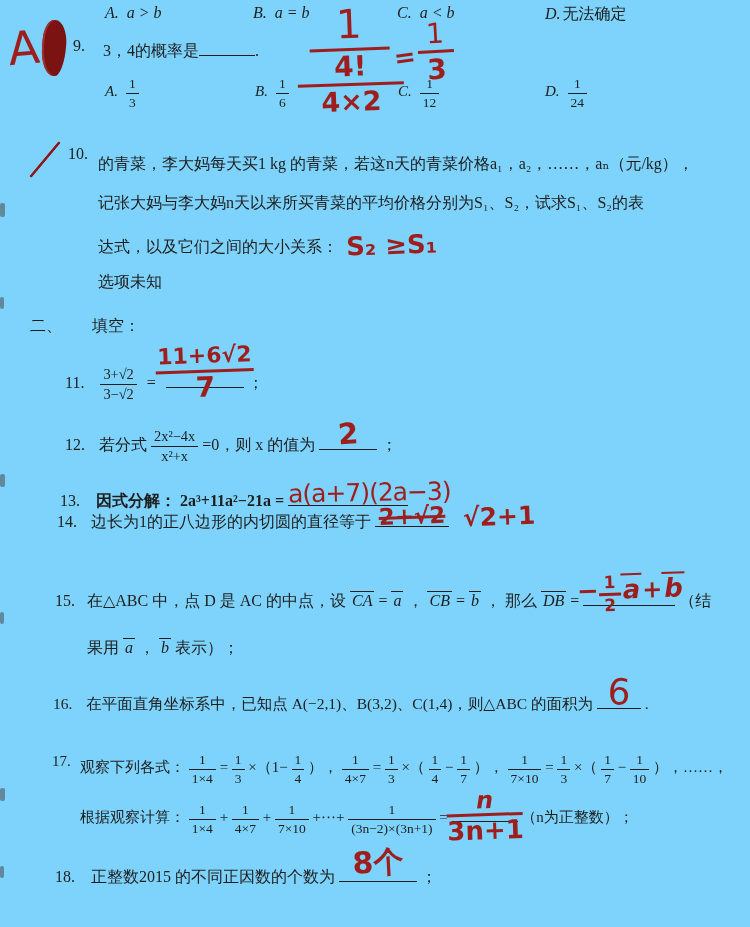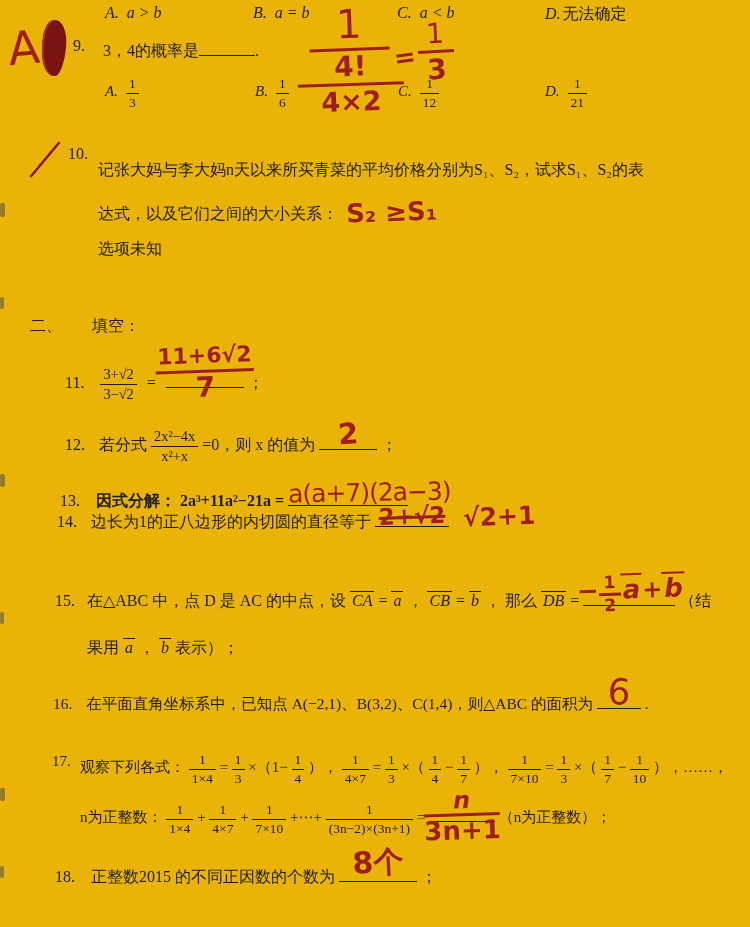--- a/index.html
+++ b/index.html
@@ -1,17 +1,17 @@
 <!DOCTYPE html>
 <html><head>
 <meta charset="utf-8">
 <style>
   html,body{margin:0;padding:0;background:#e8e8e8;}
   .page{
-    position:relative;width:750px;height:927px;background:#eab308;
+    position:relative;width:750px;height:927px;background:#7dd3fc;
     color:#1d1d1d;font-family:"Liberation Serif","DejaVu Serif",serif;
     font-size:16px;overflow:hidden;margin:0 auto;
   }
   .abs{position:absolute;}
   .ln{position:relative;margin-left:30px;line-height:1.45;}
   .qnum{position:absolute;left:-30px;top:0;}
   .it{font-style:italic;}
   
   .frac{display:inline-block;vertical-align:middle;text-align:center;line-height:1.15;font-size:0.9em;}
   .frac .fn{display:block;padding:0 3px 1px;border-bottom:1px solid #1d1d1d;}
@@ -71,28 +71,29 @@
     <div style="font-size:28px;line-height:34px;">3</div>
   </div>
 
   <div class="abs" style="left:73px;top:34px;width:660px;">
     <div class="ln"><span class="qnum">9.</span></div>
     <div class="ln" style="margin-top:4px;"><span>3，4的概率是</span><span class="blank" style="width:56px;"></span><span>.</span></div>
     <div style="position:relative;height:52px;margin-top:14px;font-size:15px;">
       <span class="abs" style="left:32px;"><span class="opt-label">A.</span><span class="frac"><span class="fn">1</span><span class="fd">3</span></span></span>
       <span class="abs" style="left:182px;"><span class="opt-label">B.</span><span class="frac"><span class="fn">1</span><span class="fd">6</span></span></span>
       <span class="abs" style="left:325px;"><span class="opt-label">C.</span><span class="frac"><span class="fn">1</span><span class="fd">12</span></span></span>
-      <span class="abs" style="left:472px;"><span class="opt-label">D.</span><span class="frac"><span class="fn">1</span><span class="fd">21</span></span></span>
+      <span class="abs" style="left:472px;"><span class="opt-label">D.</span><span class="frac"><span class="fn">1</span><span class="fd">24</span></span></span>
     </div>
   </div>
 
   <div class="slash" style="left:22px;top:158px;"></div>
 
   <div class="abs" style="left:68px;top:142px;width:665px;">
     <div class="ln"><span class="qnum">10.</span></div>
+    <div class="ln" style="margin-top:10px;"><span>的青菜，李大妈每天买1 kg 的青菜，若这n天的青菜价格a₁，a₂，……，aₙ（元/kg），</span></div>
     <div class="ln" style="margin-top:16px;"><span>记张大妈与李大妈n天以来所买青菜的平均价格分别为S₁、S₂，试求S₁、S₂的表</span></div>
     <div class="ln" style="margin-top:11px;"><span>达式，以及它们之间的大小关系：</span><span class="red hand" style="font-size:26px;display:inline-block;transform:rotate(-2deg) translateY(2px);margin-left:8px;">S₂ ≥S₁</span></div>
     <div class="ln" style="margin-top:7px;"><span>选项未知</span></div>
   </div>
 
   <div class="abs" style="left:30px;top:316px;">
     <span>二、</span>
     <span style="margin-left:26px;">填空：</span>
   </div>
 
@@ -198,21 +199,21 @@
       <span class="frac"><span class="fn">1</span><span class="fd">7×10</span></span>
       <span>=</span>
       <span class="frac"><span class="fn">1</span><span class="fd">3</span></span>
       <span>×（</span>
       <span class="frac"><span class="fn">1</span><span class="fd">7</span></span>
       <span>−</span>
       <span class="frac"><span class="fn">1</span><span class="fd">10</span></span>
       <span>）</span><span>，……，</span>
     </div>
     <div class="ln" style="margin-left:28px;margin-top:16px;line-height:1.3;white-space:nowrap;">
-      <span>n为正整数：</span>
+      <span>根据观察计算：</span>
       <span class="frac"><span class="fn">1</span><span class="fd">1×4</span></span>
       <span>+</span>
       <span class="frac"><span class="fn">1</span><span class="fd">4×7</span></span>
       <span>+</span>
       <span class="frac"><span class="fn">1</span><span class="fd">7×10</span></span>
       <span>+⋯+</span>
       <span class="frac"><span class="fn">1</span><span class="fd">(3n−2)×(3n+1)</span></span>
       <span>=</span>
       <span class="blank" style="width:66px;">
         <span class="overlay-center red hand" style="transform:translate(-50%,-46%) rotate(-2deg);text-align:center;">

